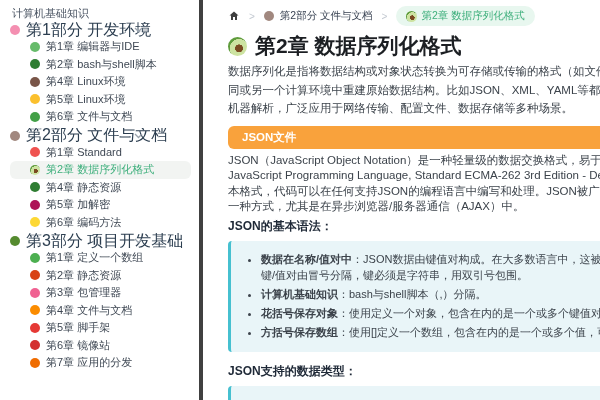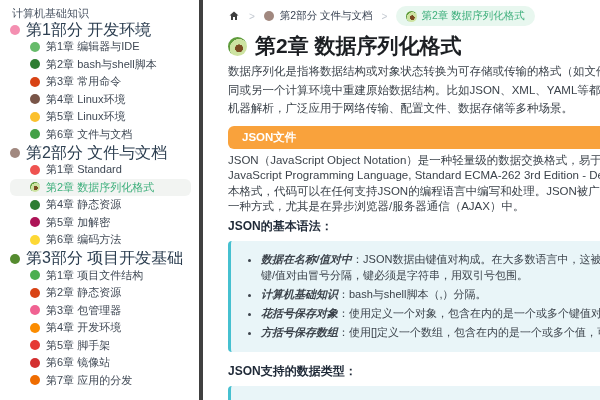--- a/index.html
+++ b/index.html
@@ -39,21 +39,21 @@
           color:#fff;font-weight:bold;font-size:11.5px;padding-left:14px;box-sizing:border-box;white-space:nowrap;}
   .subhead{margin-top:4px;font-size:12px;font-weight:bold;color:#1f2937;line-height:15px;white-space:nowrap;}
   .subhead + .callout{margin-top:7px;}
   .subhead.types{margin-top:12px;}
   .callout{width:680px;background:#e9f5f8;border-left:3px solid #46c0d0;border-radius:4px;
            box-sizing:border-box;padding:10px 18px 12px 14px;}
   .callout ul{margin:0;padding-left:16px;list-style:disc;}
   .callout li{font-size:11px;color:#3c434b;line-height:16px;margin:3px 0 0 0;}
   .callout li:first-child{margin-top:0;}
   .b-line{white-space:nowrap;}
-  .b-strong{font-weight:bold;font-style:italic;}
+  .b-strong{font-weight:bold;}
   .callout2{margin-top:7px;height:80px;}
 </style>
 </head>
 <body>
 
 <div class="window">
 
   <aside class="sidebar">
     <div class="sb-title">计算机基础知识</div>
     <nav id="sidebar-nav">
@@ -66,24 +66,20 @@
         </div>
         <div class="chapter-row">
           <span class="dot" style="background: rgb(102, 187, 106);"></span>
           <span>第1章 编辑器与IDE</span>
         </div>
         <div class="chapter-row">
           <span class="dot" style="background: rgb(46, 125, 50);"></span>
           <span>第2章 bash与shell脚本</span>
         </div>
         <div class="chapter-row">
-          <span class="dot" style="background: rgb(216, 67, 21);"></span>
-          <span>第3章 常用命令</span>
-        </div>
-        <div class="chapter-row">
           <span class="dot" style="background: rgb(121, 85, 72);"></span>
           <span>第4章 Linux环境</span>
         </div>
         <div class="chapter-row">
           <span class="dot" style="background: rgb(251, 192, 45);"></span>
           <span>第5章 Linux环境</span>
         </div>
         <div class="chapter-row">
           <span class="dot" style="background: rgb(67, 160, 71);"></span>
           <span>第6章 文件与文档</span>
@@ -117,33 +113,33 @@
         </div>
         <div class="section-row">
           <span class="dot" style="background: rgb(85, 139, 47);"></span>
           <span>第3部分 项目开发基础</span>
           <svg class="chev" width="9" height="6" viewBox="0 0 9 6">
             <polyline points="1,1 4.5,4.5 8,1" fill="none" stroke="#9aa3ad" stroke-width="1.3"></polyline>
           </svg>
         </div>
         <div class="chapter-row">
           <span class="dot" style="background: rgb(76, 175, 80);"></span>
-          <span>第1章 项目文件结构</span>
+          <span>第1章 定义一个数组</span>
         </div>
         <div class="chapter-row">
           <span class="dot" style="background: rgb(216, 67, 21);"></span>
           <span>第2章 静态资源</span>
         </div>
         <div class="chapter-row">
           <span class="dot" style="background: rgb(240, 98, 146);"></span>
           <span>第3章 包管理器</span>
         </div>
         <div class="chapter-row">
           <span class="dot" style="background: rgb(251, 140, 0);"></span>
-          <span>第4章 开发环境</span>
+          <span>第4章 文件与文档</span>
         </div>
         <div class="chapter-row">
           <span class="dot" style="background: rgb(229, 57, 53);"></span>
           <span>第5章 脚手架</span>
         </div>
         <div class="chapter-row">
           <span class="dot" style="background: rgb(211, 47, 47);"></span>
           <span>第6章 镜像站</span>
         </div>
         <div class="chapter-row">

